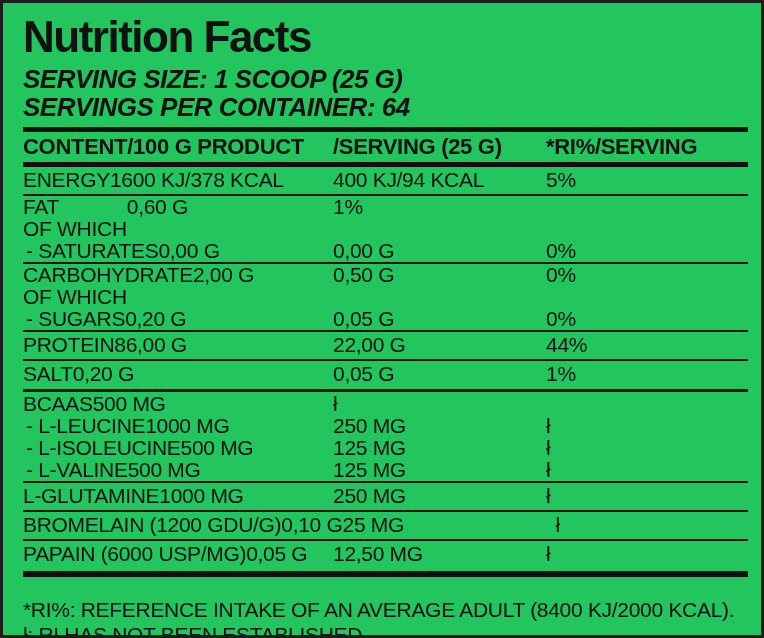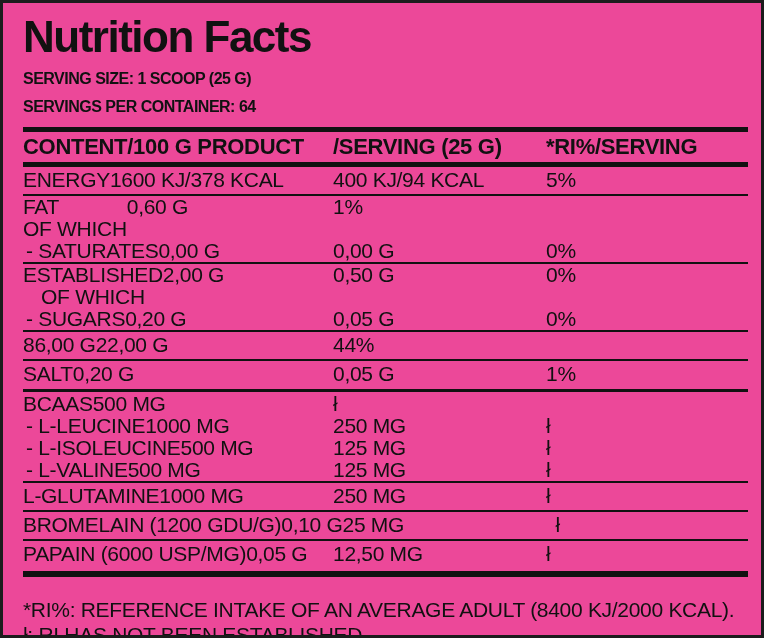--- a/index.html
+++ b/index.html
@@ -4,34 +4,35 @@
 <style>
   * { margin:0; padding:0; box-sizing:border-box; }
   html,body { background:#ffffff; }
   body {
     font-family:"Liberation Sans", sans-serif;
     color:#111111;
     -webkit-font-smoothing:antialiased;
   }
   .label {
     width:764px; height:638px;
-    background:#ec4899;
+    background:#22c55e;
     border:3px solid #1c1c1c;
     padding:11px 13px 6px 20px;
     overflow:hidden;
   }
   .title {
     font-size:44px; line-height:46px;
     font-weight:bold; letter-spacing:-1.5px;
     margin-bottom:5px;
   }
   .subhead {
-    font-size:16px; line-height:28px;
+    font-size:26px; line-height:28px;
     font-weight:bold; letter-spacing:-0.5px;
     white-space:nowrap;
+    font-style:italic;
   }
   .bar { height:5px; background:#111111; border:none; }
   .bar.top-of-table { margin-top:6px; }
   .bar.end-of-table { height:6px; margin-top:3px; margin-bottom:4px; }
   .sep { height:2px; background:#111111; }
   .sep.med { height:3px; margin:1px 0; }
   .row {
     display:grid;
     grid-template-columns:auto 1fr 213px 202px;
     align-items:start;
@@ -39,21 +40,21 @@
     padding:2px 0 3px 0;
     letter-spacing:-0.3px;
   }
   .row.compact { padding:0; }
   .row.head {
     font-size:22px; line-height:24px; font-weight:bold;
     padding:3px 0;
   }
   .c1 { text-align:left; white-space:nowrap; }
   .c2, .c3, .c4 { text-align:left; white-space:nowrap; }
-  .subline { display:block;text-align:center; }
+  .subline { display:block; }
   .indent { padding-left:3px; }
   .footnote { font-size:21px; line-height:25px; letter-spacing:-0.3px; margin-top:20px; }
 </style>
 </head>
 <body>
 
 <div class="label">
 
   <div class="title">Nutrition Facts</div>
   <div class="subhead">SERVING SIZE: 1 SCOOP (25 G)</div>
@@ -88,36 +89,37 @@
   <div class="row compact">
     <span class="c1 indent">- SATURATES</span>
     <span class="c2">0,00 G</span>
     <span class="c3">0,00 G</span>
     <span class="c4">0%</span>
   </div>
 
   <div class="sep"></div>
 
   <div class="row compact">
-    <span class="c1"><span>ESTABLISHED</span><span class="subline">OF WHICH</span></span>
+    <span class="c1"><span>CARBOHYDRATE</span><span class="subline">OF WHICH</span></span>
     <span class="c2">2,00 G</span>
     <span class="c3">0,50 G</span>
     <span class="c4">0%</span>
   </div>
 
   <div class="row compact">
     <span class="c1 indent">- SUGARS</span>
     <span class="c2">0,20 G</span>
     <span class="c3">0,05 G</span>
     <span class="c4">0%</span>
   </div>
 
   <div class="sep"></div>
 
   <div class="row">
+    <span class="c1">PROTEIN</span>
     <span class="c2">86,00 G</span>
     <span class="c3">22,00 G</span>
     <span class="c4">44%</span>
   </div>
 
   <div class="sep"></div>
 
   <div class="row">
     <span class="c1">SALT</span>
     <span class="c2">0,20 G</span>

